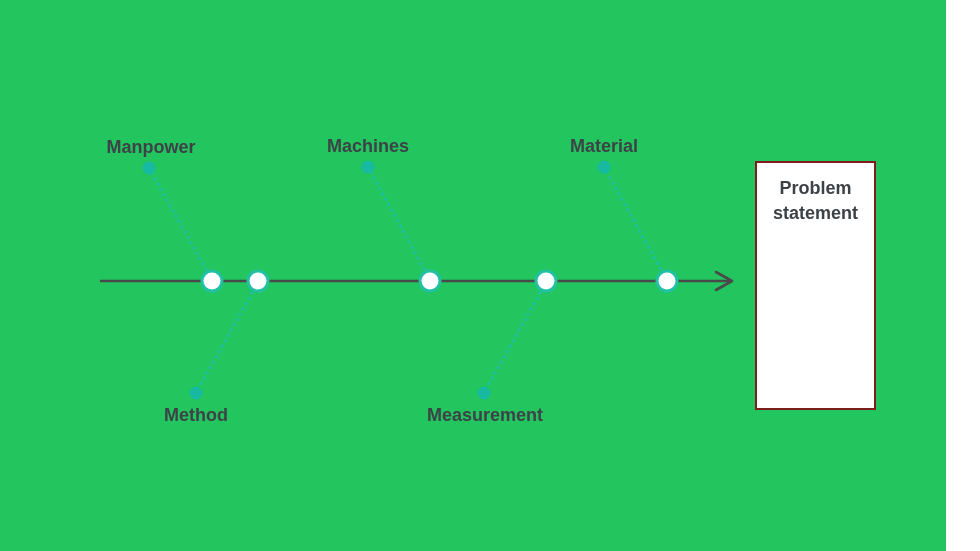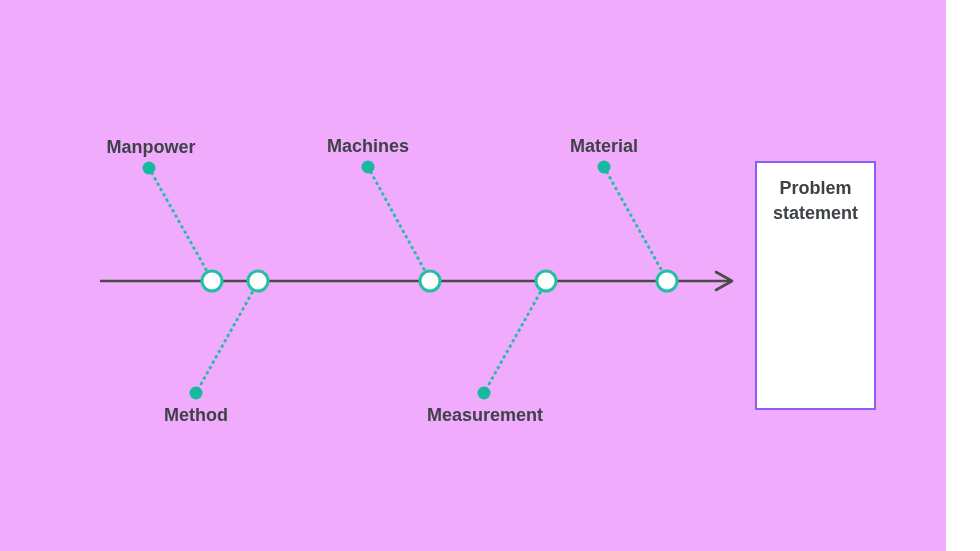--- a/index.html
+++ b/index.html
@@ -8,21 +8,21 @@
     width: 980px;
     height: 551px;
     background: #ffffff;
     overflow: hidden;
     font-family: "Liberation Sans", sans-serif;
   }
   .canvas {
     position: relative;
     width: 946px;
     height: 551px;
-    background: #f0abfc;
+    background: #22c55e;
   }
   svg { position: absolute; left: 0; top: 0; }
 
   .spine {
     stroke: #4a4a4a;
     stroke-width: 2.6;
     fill: none;
   }
   .arrowhead {
     stroke: #4a4a4a;
@@ -52,21 +52,21 @@
     font-size: 18px;
     font-weight: bold;
     fill: #3d4247;
   }
   .problem-box {
     position: absolute;
     left: 755px;
     top: 161px;
     width: 117px;
     height: 232px;
-    border: 2px solid #8b5cf6;
+    border: 2px solid #7f1d1d;
     background: #ffffff;
     box-sizing: content-box;
     text-align: center;
     padding-top: 13px;
     font-size: 18px;
     font-weight: bold;
     color: #3d4247;
     line-height: 25px;
   }
 </style>

